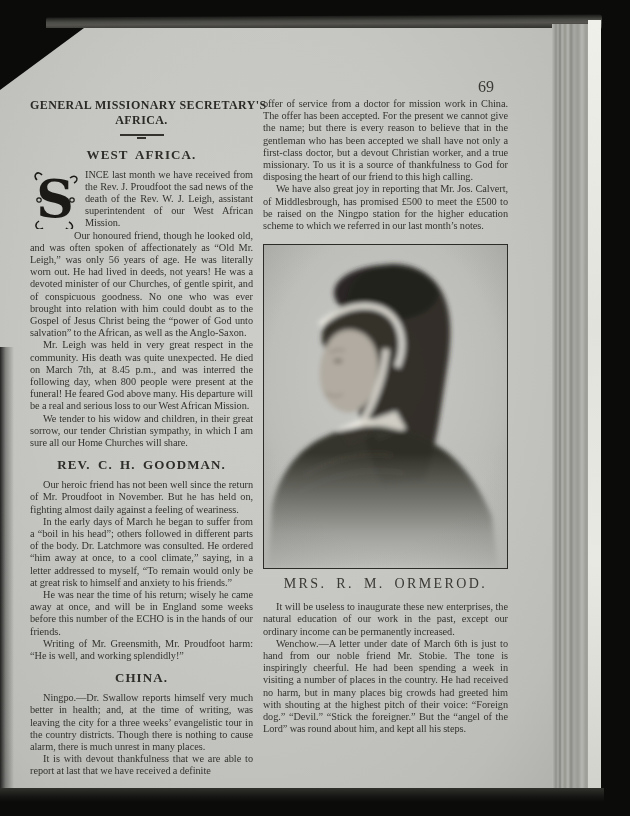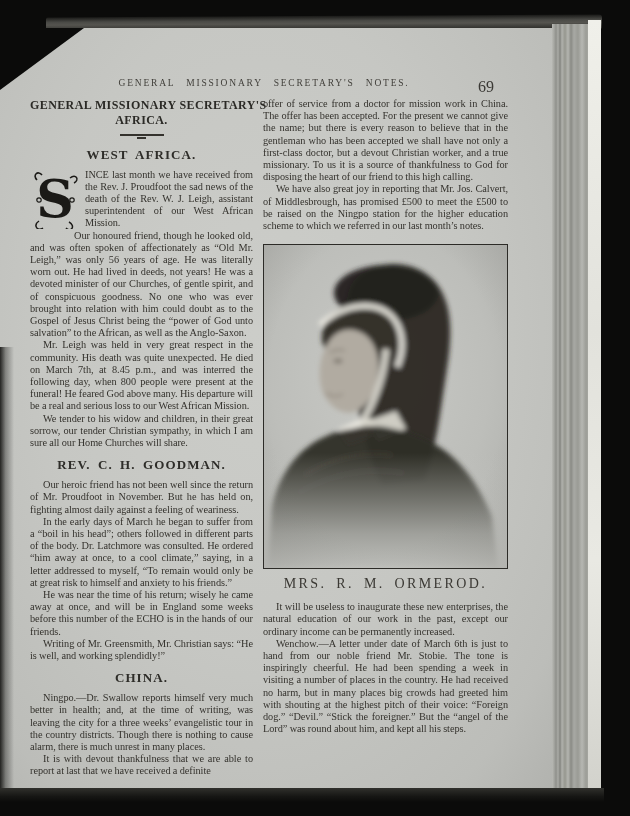--- a/index.html
+++ b/index.html
@@ -109,21 +109,20 @@
 </head>
 <body>
 
 <div class="cover-top"></div>
 
 <div class="page">
   <div class="corner-tl"></div>
   <div class="left-shadow"></div>
 
   <div class="running-line">
-    <span>GENERAL MISSIONARY SECRETARY'S NOTES.</span>
     <span class="page-number">69</span>
   </div>
 
   <div class="cols">
 
     <div class="col-left">
       <h1 class="article-title">
         <span class="h1line">GENERAL MISSIONARY SECRETARY'S</span>
         <span class="h1line">AFRICA.</span>
       </h1>
@@ -146,21 +145,21 @@
         </span><span>INCE last month we have received from the Rev. J. Proudfoot the sad news of the death of the Rev. W. J. Leigh, assistant superintendent of our West African Mission.</span>
       </p>
       <p class="body ind-lg">Our honoured friend, though he looked old, and was often spoken of affectionately as “Old Mr. Leigh,” was only 56 years of age. He was literally worn out. He had lived in deeds, not years! He was a devoted minister of our Churches, of gentle spirit, and of conspicuous goodness. No one who was ever brought into relation with him could doubt as to the Gospel of Jesus Christ being the “power of God unto salvation” to the African, as well as the Anglo-Saxon.</p>
       <p class="body">Mr. Leigh was held in very great respect in the community. His death was quite unexpected. He died on March 7th, at 8.45 p.m., and was interred the following day, when 800 people were present at the funeral! He feared God above many. His departure will be a real and serious loss to our West African Mission.</p>
       <p class="body">We tender to his widow and children, in their great sorrow, our tender Christian sympathy, in which I am sure all our Home Churches will share.</p>
 
       <h2 class="sub">REV. C. H. GOODMAN.</h2>
       <p class="body">Our heroic friend has not been well since the return of Mr. Proudfoot in November. But he has held on, fighting almost daily against a feeling of weariness.</p>
       <p class="body">In the early days of March he began to suffer from a “boil in his head”; others followed in different parts of the body. Dr. Latchmore was consulted. He ordered “him away at once, to a cool climate,” saying, in a letter addressed to myself, “To remain would only be at great risk to himself and anxiety to his friends.”</p>
       <p class="body">He was near the time of his return; wisely he came away at once, and will be in England some weeks before this number of the ECHO is in the hands of our friends.</p>
-      <p class="body">Writing of Mr. Greensmith, Mr. Christian says: “He is well, and working splendidly!”</p>
+      <p class="body">Writing of Mr. Greensmith, Mr. Proudfoot harm: “He is well, and working splendidly!”</p>
 
       <h2 class="sub">CHINA.</h2>
       <p class="body">Ningpo.—Dr. Swallow reports himself very much better in health; and, at the time of writing, was leaving the city for a three weeks’ evangelistic tour in the country districts. Though there is nothing to cause alarm, there is much unrest in many places.</p>
       <p class="body">It is with devout thankfulness that we are able to report at last that we have received a definite</p>
     </div>
 
     <div class="col-right">
       <p class="body noindent">offer of service from a doctor for mission work in China. The offer has been accepted. For the present we cannot give the name; but there is every reason to believe that in the gentleman who has been accepted we shall have not only a first-class doctor, but a devout Christian worker, and a true missionary. To us it is a source of thankfulness to God for disposing the heart of our friend to this high calling.</p>
       <p class="body">We have also great joy in reporting that Mr. Jos. Calvert, of Middlesbrough, has promised £500 to meet the £500 to be raised on the Ningpo station for the higher education scheme to which we referred in our last month’s notes.</p>
 

